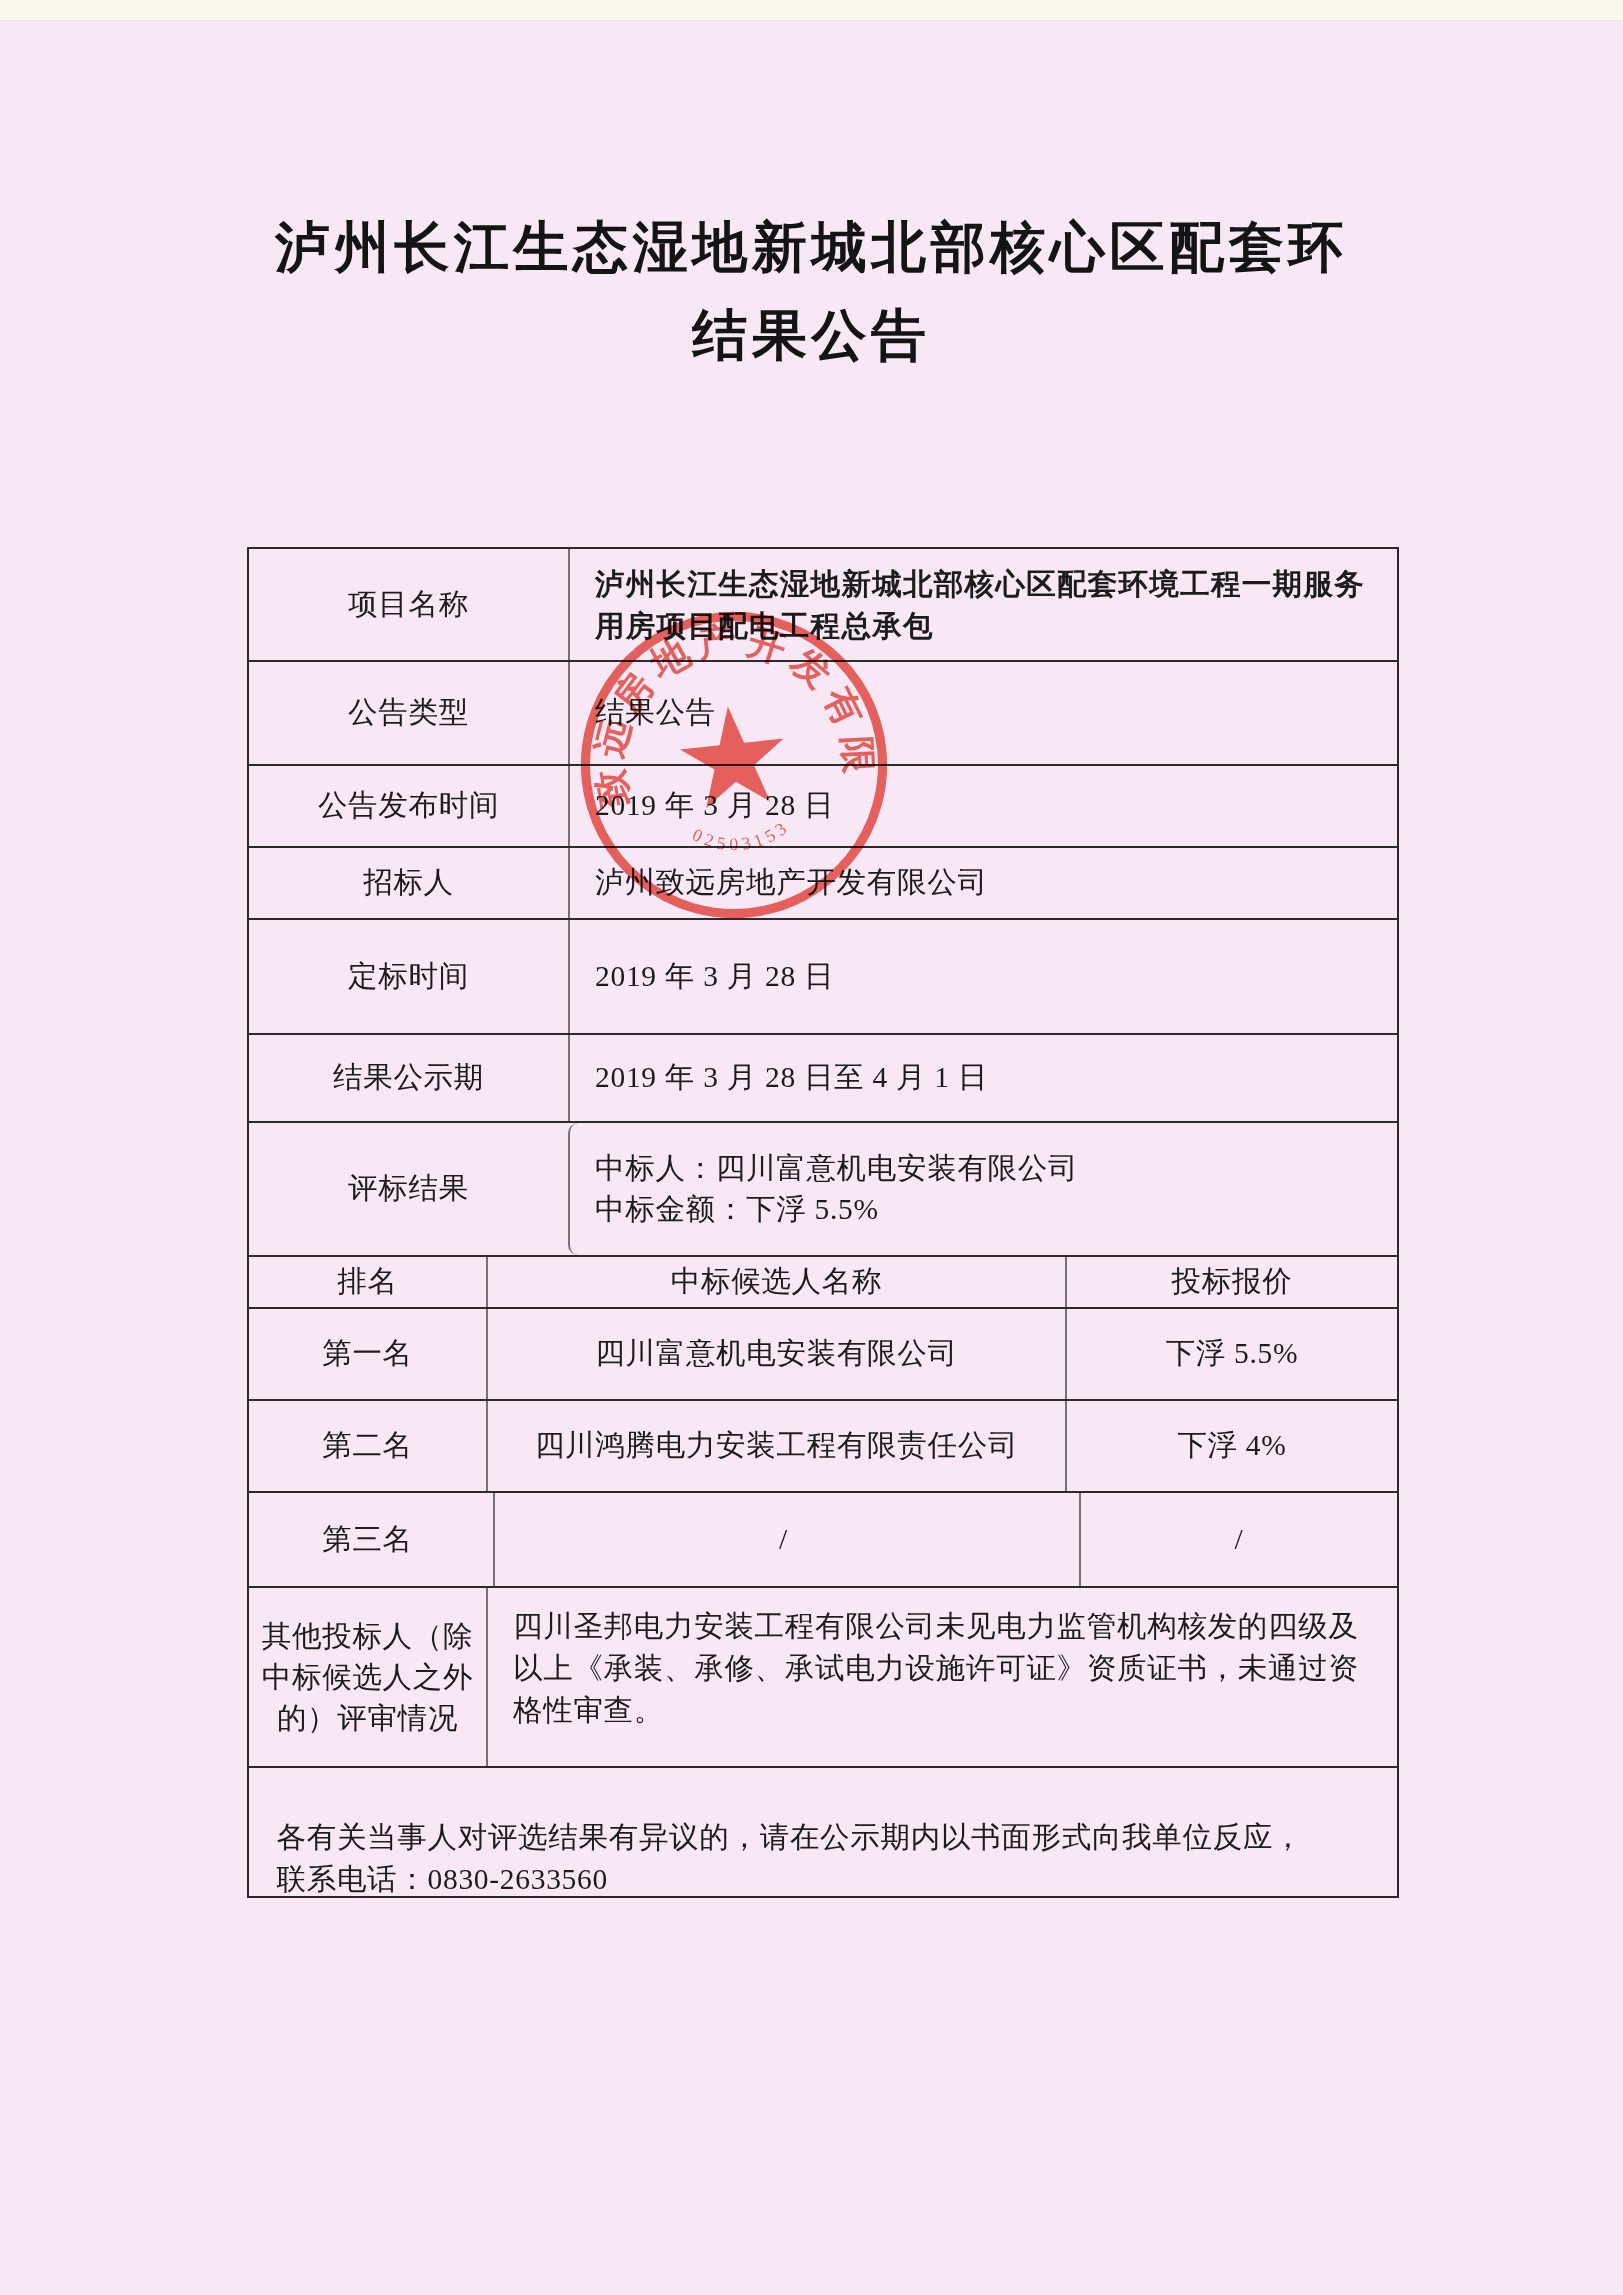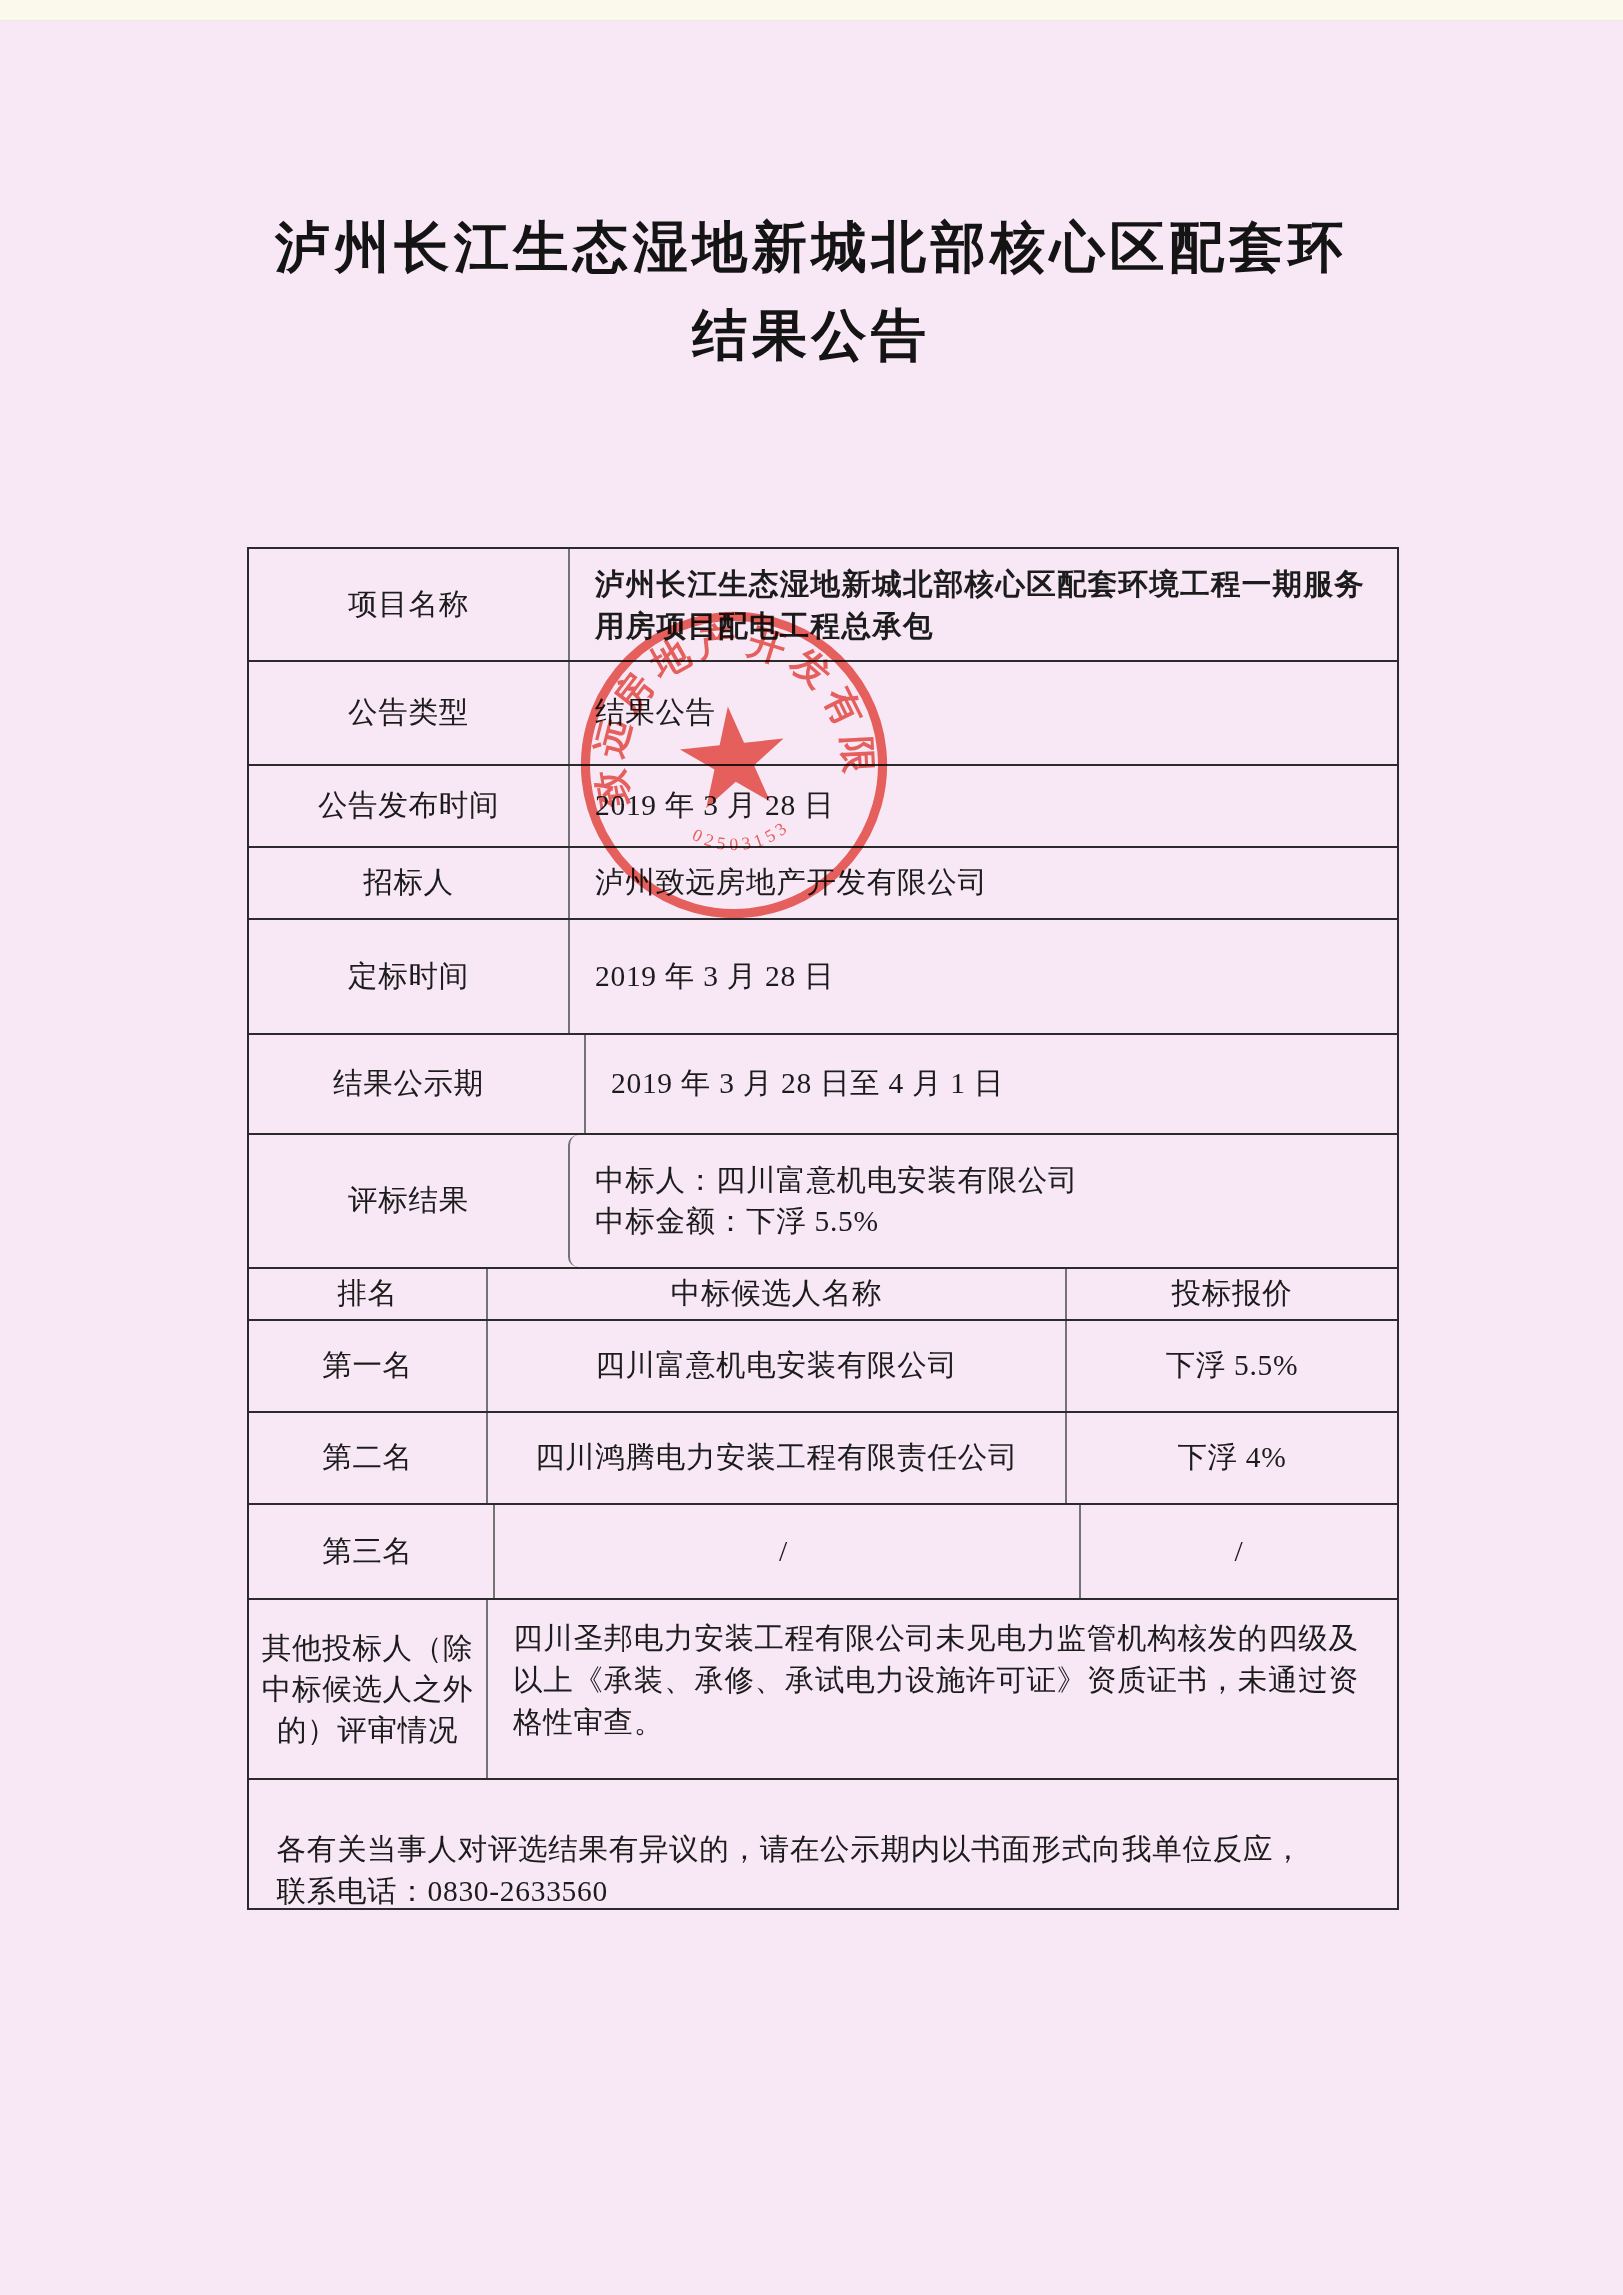--- a/index.html
+++ b/index.html
@@ -34,21 +34,21 @@
   .multiline{display:block;}
   .multiline .ln{line-height:41px;}
   .r-c1{width:237px;justify-content:center;padding:0 5.2px;}
   .r-c2{width:579px;justify-content:center;text-align:center;padding:0 9.2px;}
   .r-c3{flex:1;justify-content:center;text-align:center;padding:0 5.2px;}
   .other-label{width:237px;justify-content:center;text-align:center;padding:3.9px 9.2px;line-height:41px;}
   .other-val{flex:1;align-items:flex-start;padding:17px 23.6px 13px 25px;line-height:42px;display:block;}
   .footer-cell{flex:1;display:block;padding:48px 29px 0 27.5px;line-height:42px;}
   
   .h-r1{height:111px;} .h-r2{height:104px;} .h-r3{height:82px;}
-  .h-r4{height:72px;} .h-r5{height:115px;} .h-r6{height:100px;gap:16px;}
+  .h-r4{height:72px;} .h-r5{height:115px;} .h-r6{height:88px;}
   .h-r7{height:134px;} .h-hdr{height:52px;} .h-rank{height:92px;}
   .h-rank3{height:95px;gap:7px;} .h-other{height:180px;} .h-foot{height:130px;}
   .stamp{
     position:absolute;left:575px;top:606px;width:318px;height:318px;
     opacity:0.82;mix-blend-mode:multiply;
     transform:rotate(-6deg);
     pointer-events:none;
   }
   .stamp text{font-family:"Liberation Serif","DejaVu Serif",serif;}
 </style>

